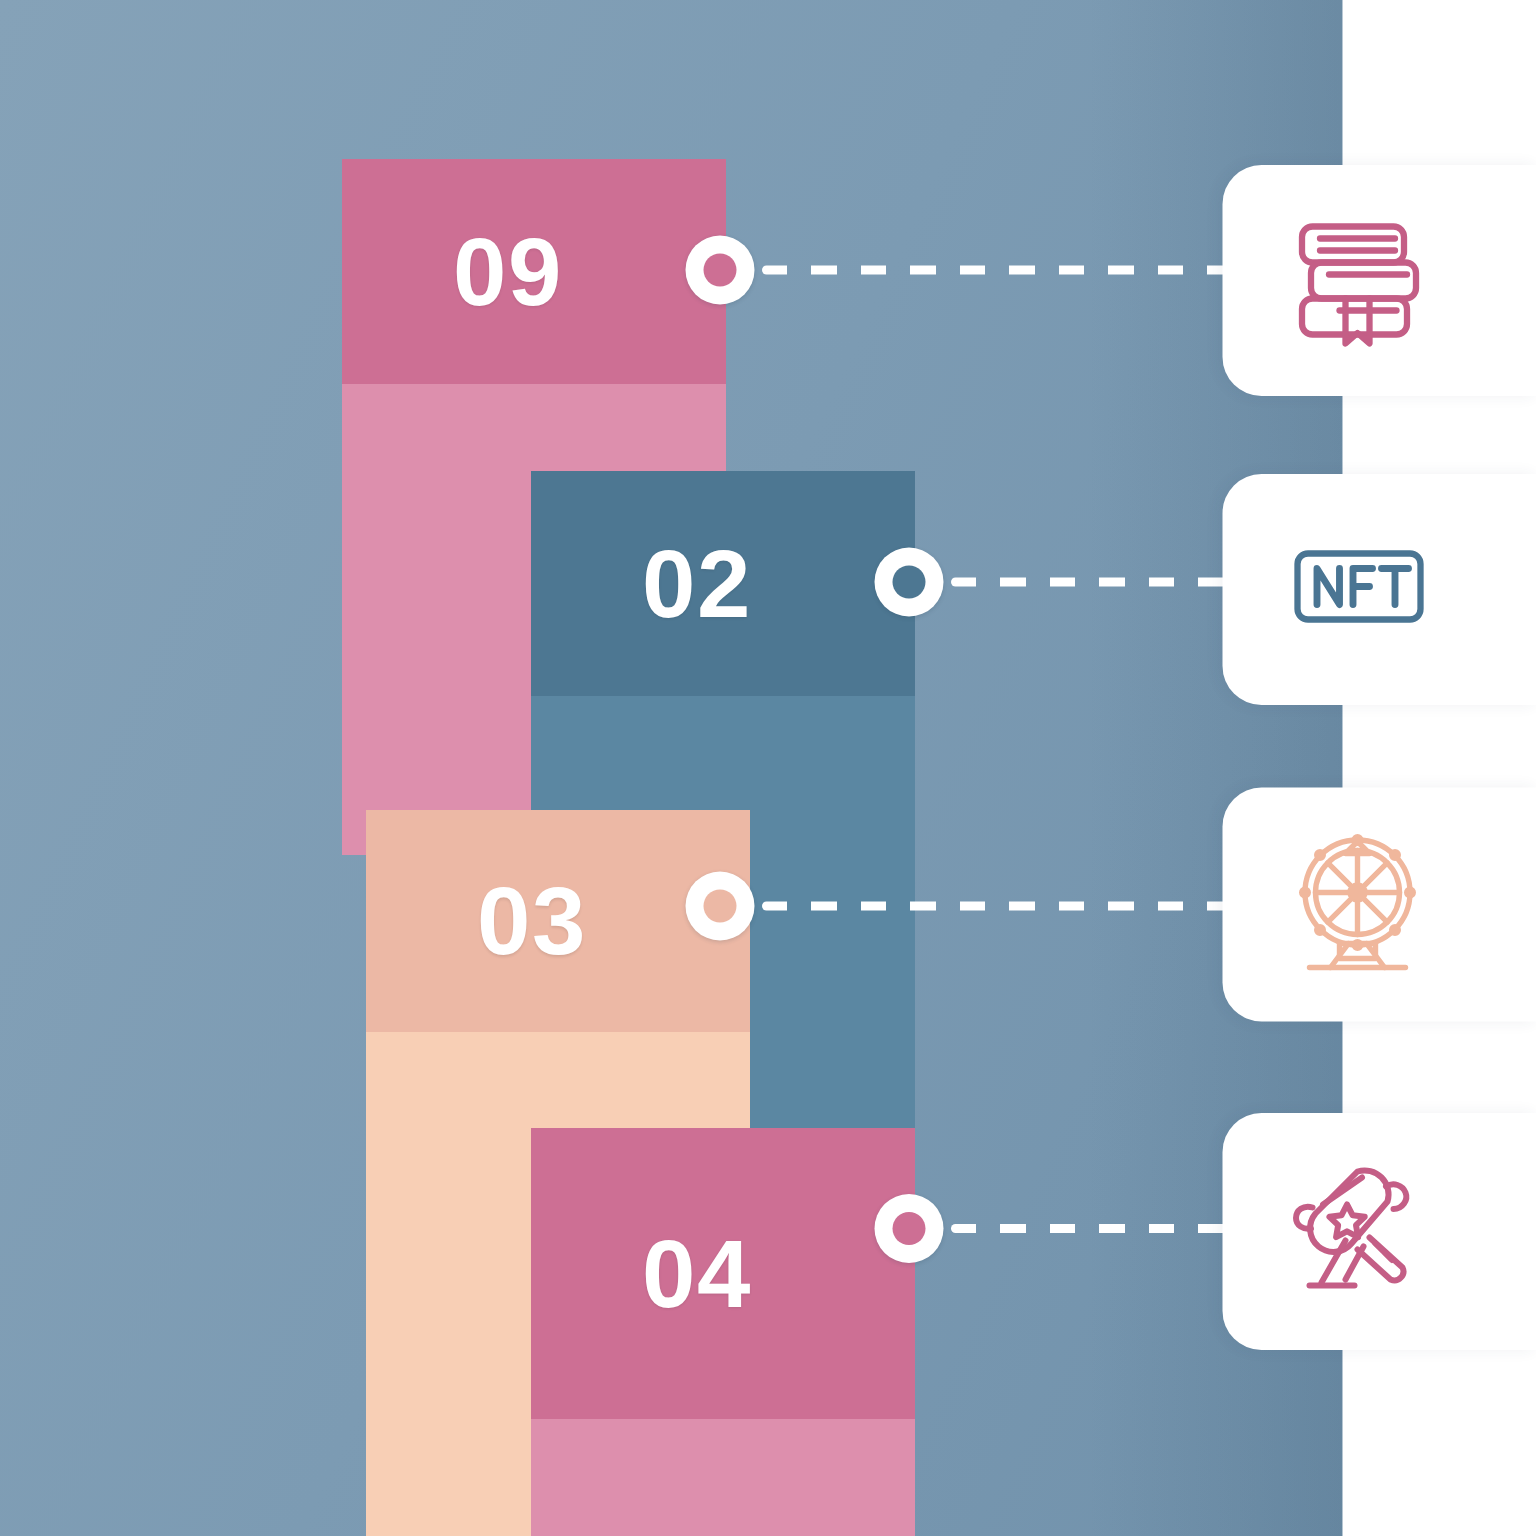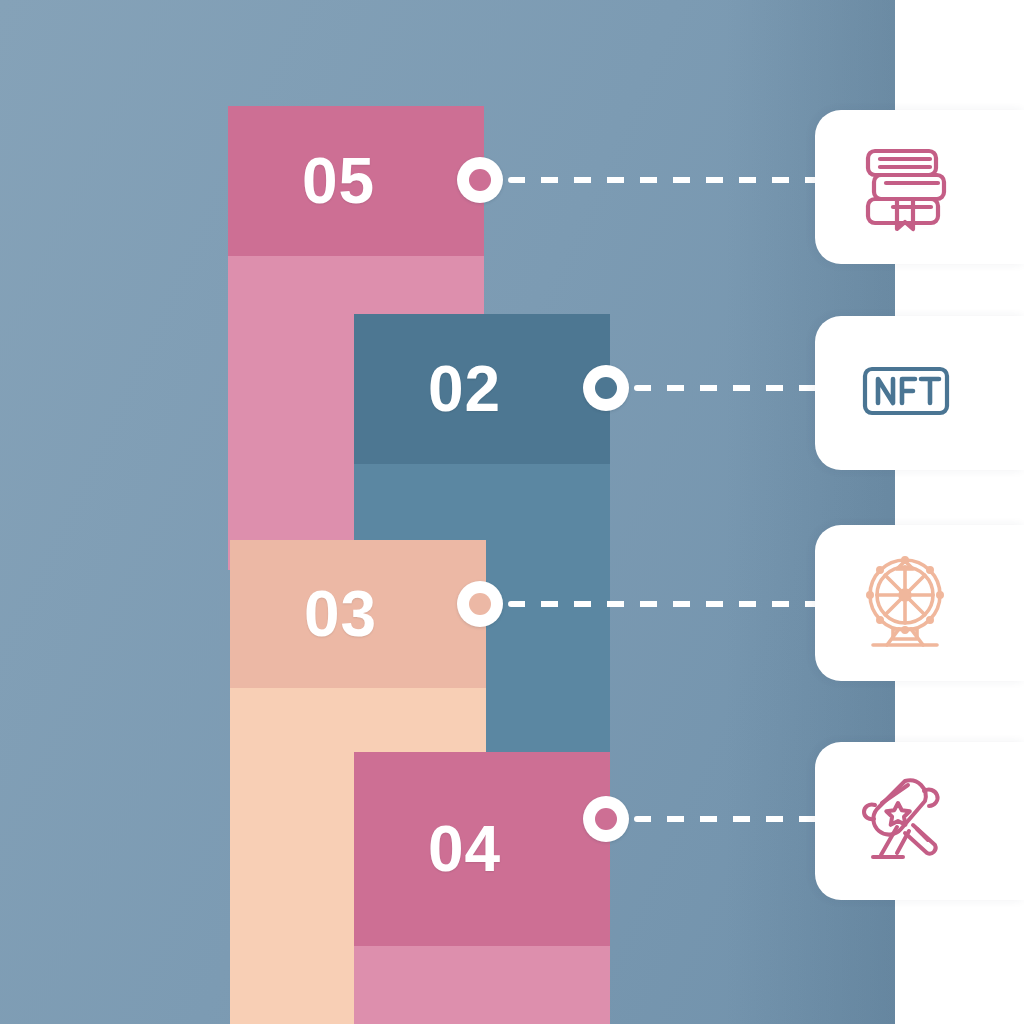--- a/index.html
+++ b/index.html
@@ -64,32 +64,32 @@
 
 <div id="stage">
 
   <div class="bg"></div>
   <div class="bg-shade"></div>
   <div class="right-panel"></div>
 
   <div class="bar" id="bar-0" style="left: 228px; top: 106px; width: 256px; height: 464px;">
     <div class="body" style="top: 150px; height: 314px; background: rgb(221, 143, 173);"></div>
     <div class="head" style="height: 150px; background: rgb(205, 111, 148);">
-      <span class="bar-num">05</span>
+      <span class="bar-num">09</span>
     </div>
   </div>
 
   <div class="bar" id="bar-1" style="left: 354px; top: 314px; width: 256px; height: 464px;">
     <div class="body" style="top: 150px; height: 314px; background: rgb(91, 135, 162);"></div>
     <div class="head" style="height: 150px; background: rgb(77, 119, 146);">
       <span class="bar-num">02</span>
     </div>
   </div>
 
-  <div class="bar" id="bar-2" style="left: 230px; top: 540px; width: 256px; height: 484px;">
+  <div class="bar" id="bar-2" style="left: 244px; top: 540px; width: 256px; height: 484px;">
     <div class="body" style="top: 148px; height: 336px; background: rgb(248, 207, 181);"></div>
     <div class="head" style="height: 148px; background: rgb(236, 184, 165);">
       <span class="bar-num">03</span>
     </div>
   </div>
 
   <div class="bar" id="bar-3" style="left: 354px; top: 752px; width: 256px; height: 272px;">
     <div class="body" style="top: 150px; height: 122px; background: rgb(221, 143, 173);"></div>
     <div class="head" style="height: 194px; background: rgb(205, 111, 148);">
       <span class="bar-num">04</span>

